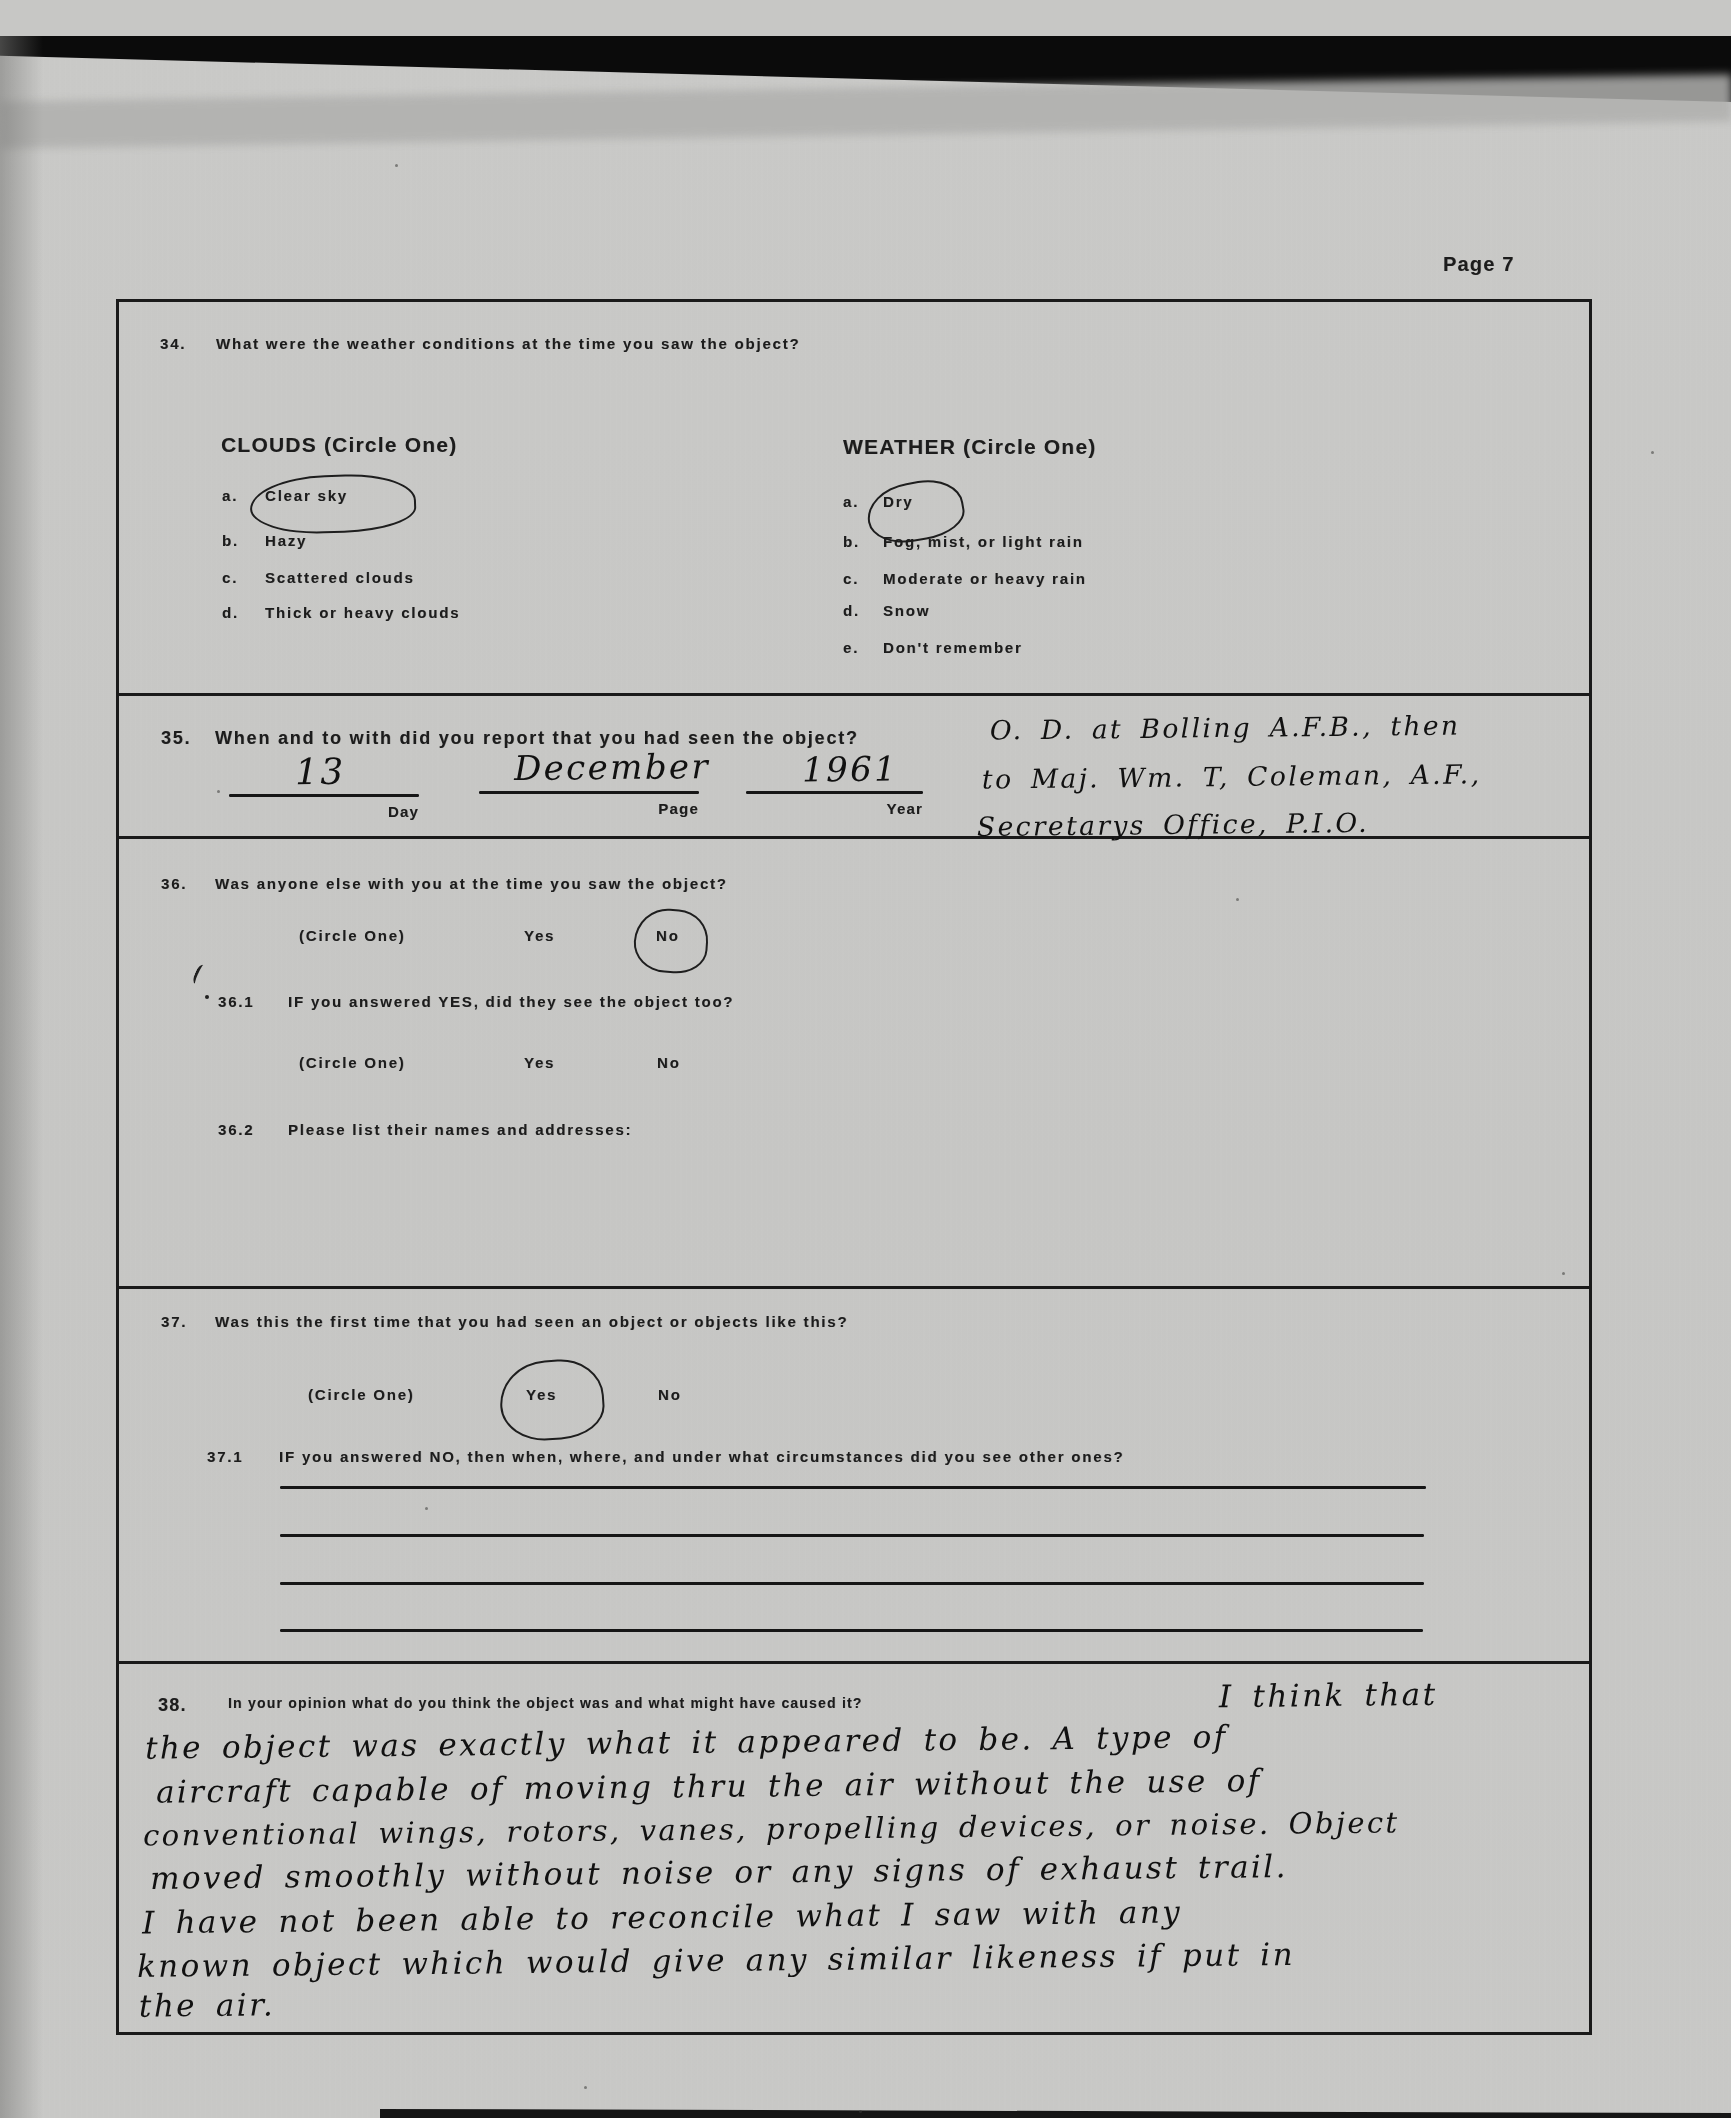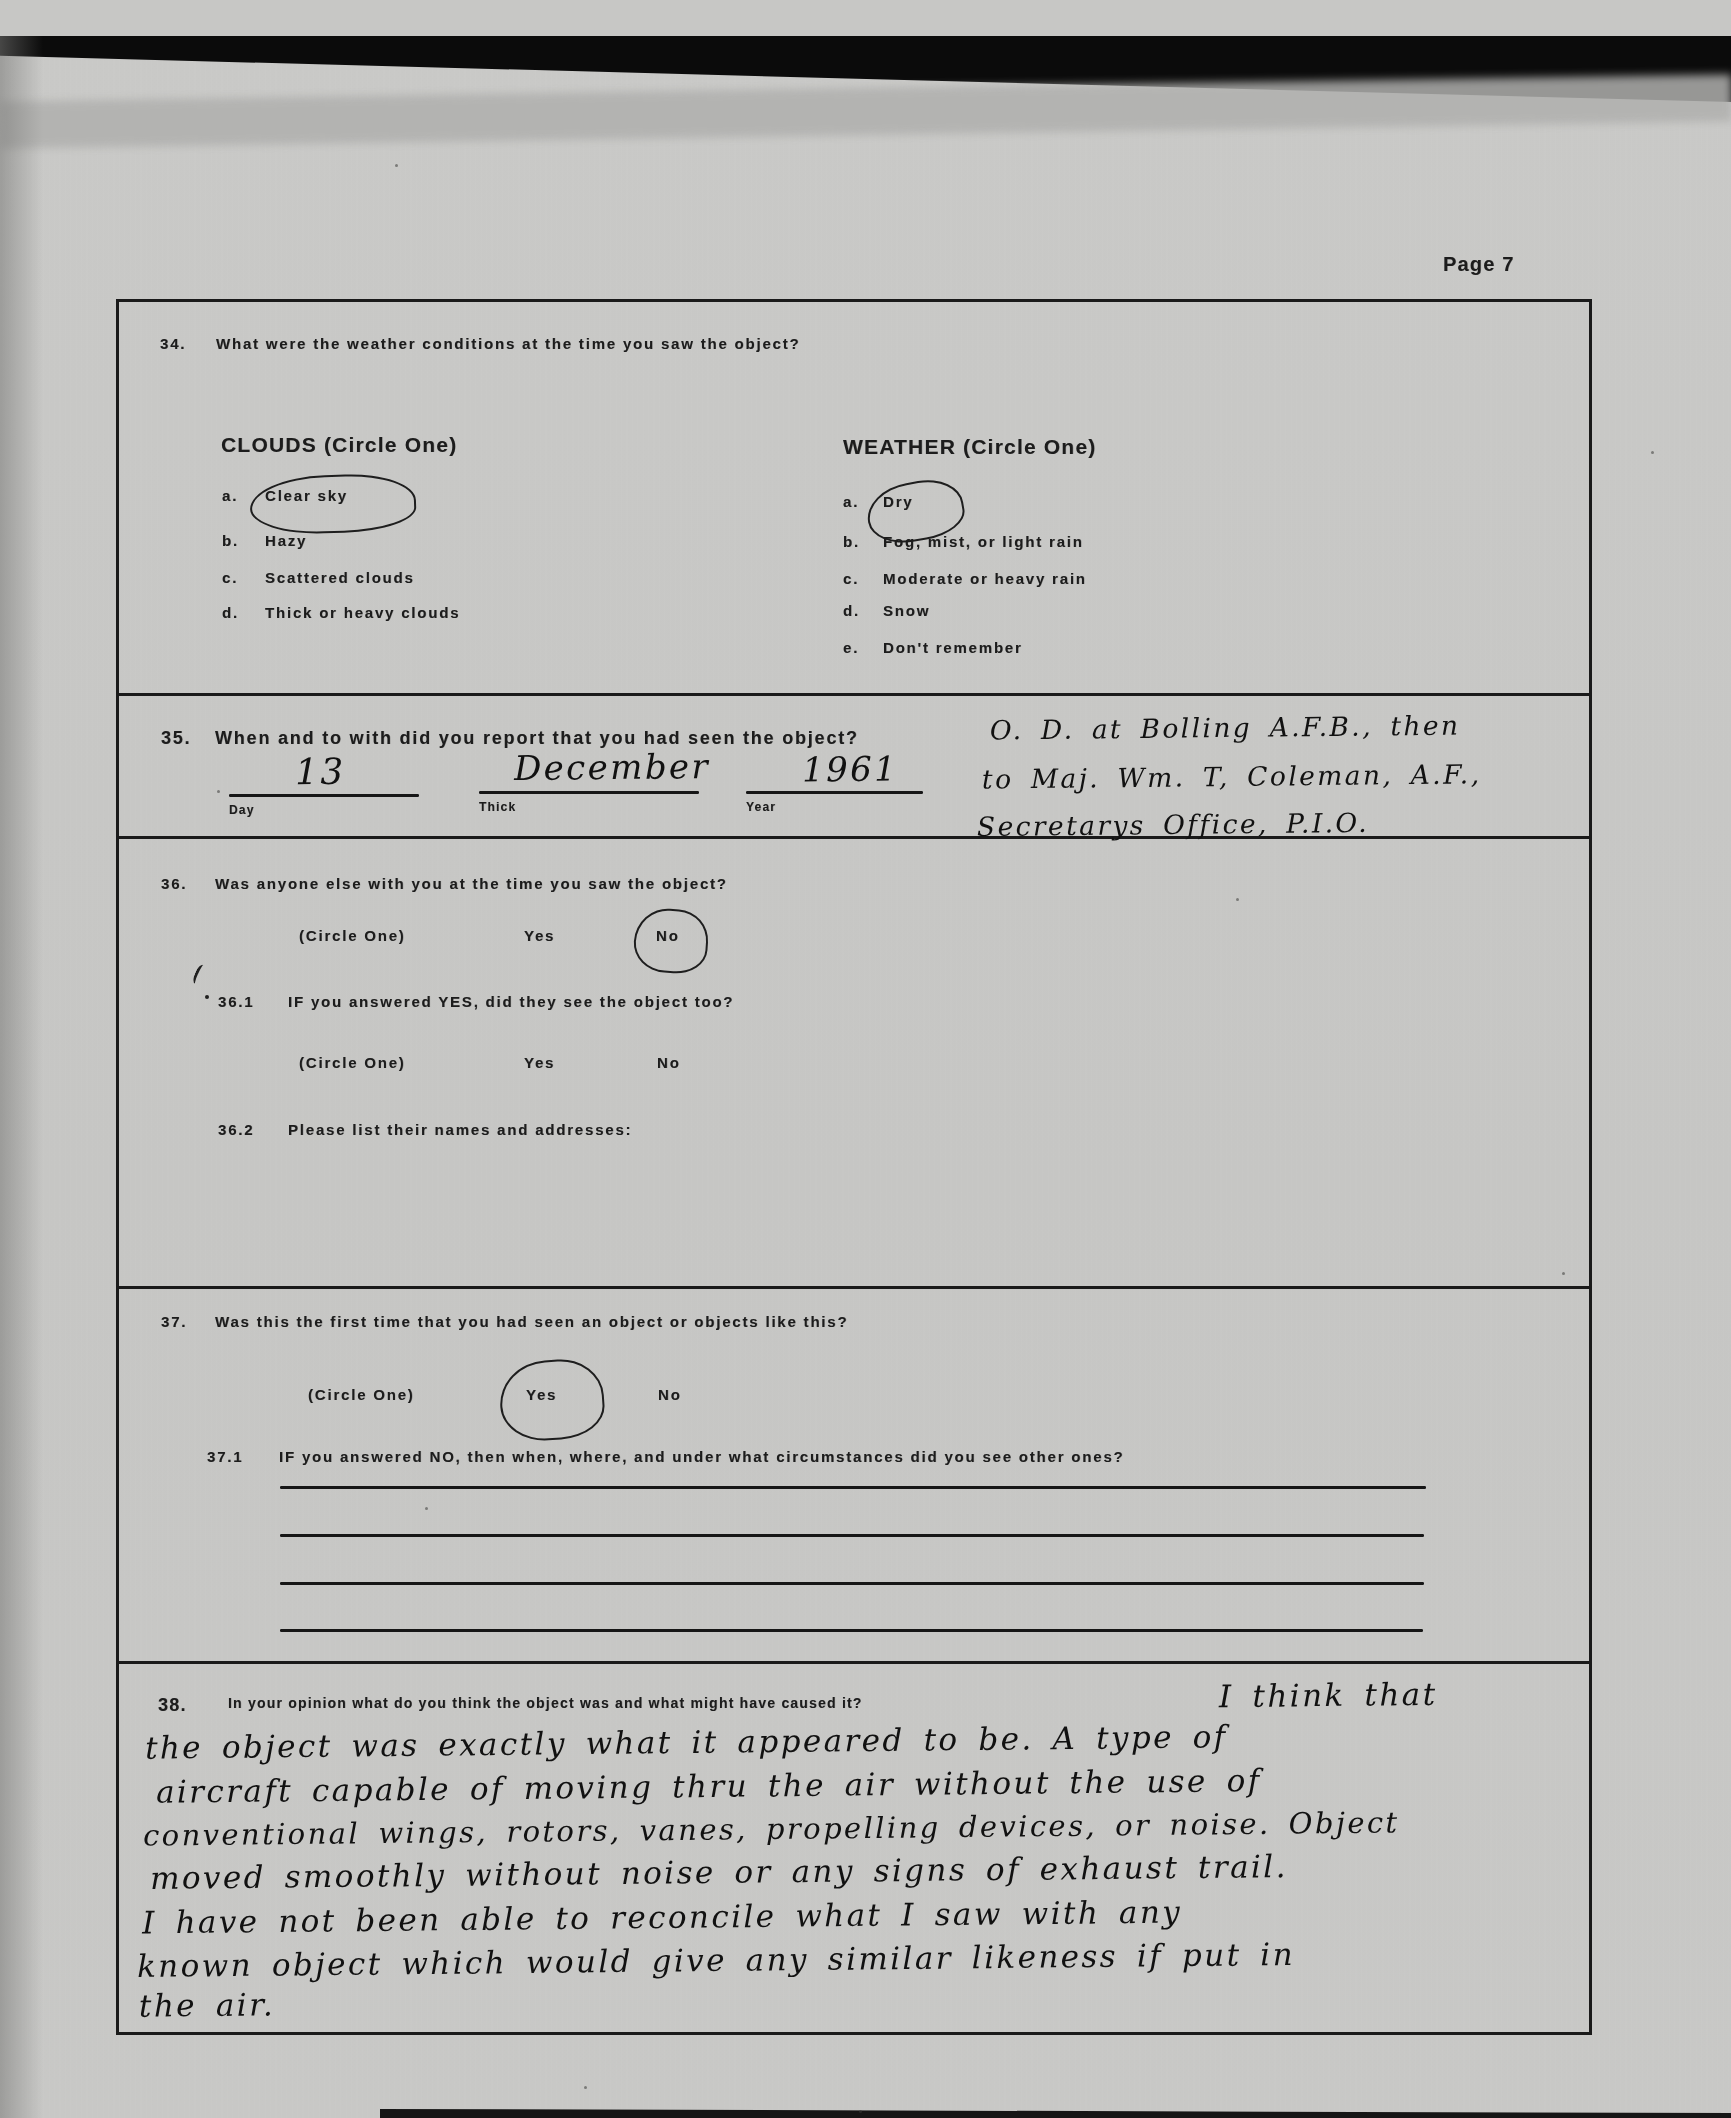--- a/index.html
+++ b/index.html
@@ -23,21 +23,21 @@
     transform:rotate(-0.9deg);filter:blur(4.2px);opacity:.85;}
   .left-strip{position:absolute;left:0;top:0;width:43px;height:2119px;
     background:linear-gradient(90deg,rgba(120,120,118,.55),rgba(120,120,118,0));}
   .bottom-band{position:absolute;left:380px;right:0;bottom:-3.6px;height:12px;background:#161616;
     transform:rotate(.18deg);}
   .speck{position:absolute;width:3px;height:3px;border-radius:50%;background:#3a3a38;opacity:.55;}
   
   .print{position:absolute;color:#1c1c1c;font-weight:bold;font-size:15px;letter-spacing:1.8px;
     white-space:nowrap;text-shadow:0.4px 0.4px 0 rgba(25,25,25,.35);}
   .hdr{font-size:21px;letter-spacing:1.2px;}
-  .small-label{font-size:12px;letter-spacing:1.2px;text-align:left;}
+  .small-label{font-size:15px;letter-spacing:1.2px;text-align:right;}
   
   .hand{position:absolute;color:#111;font-family:"DejaVu Serif", serif;font-style:italic;
     font-size:28px;letter-spacing:2.4px;word-spacing:6.6px;white-space:nowrap;
     transform:rotate(-.6deg);}
   .hand-big{font-size:31px;}
   .form-box{position:absolute;left:116px;top:263px;width:1470px;height:1730px;
     border:3.6px solid #1a1a1a;}
   .hline{position:absolute;left:118px;width:1473px;height:3px;background:#1a1a1a;}
   .blank-line{position:absolute;height:3px;background:#161616;border-radius:1.2px;}
   .circle-mark{position:absolute;border:2.4px solid #1e1e1e;
@@ -116,21 +116,21 @@
 
   <span class="hand" style="left:295px;top:715px;font-size:36px;">13</span>
   <span class="hand" style="left:514px;top:711px;font-size:34px;">December</span>
   <span class="hand" style="left:802px;top:713px;font-size:34px;">1961</span>
 
   <div class="blank-line" style="left:229px;top:758px;width:190px;"></div>
   <div class="blank-line" style="left:479px;top:755px;width:220px;"></div>
   <div class="blank-line" style="left:746px;top:755px;width:177px;"></div>
 
   <span class="print small-label" style="left:229px;top:767px;width:190px;">Day</span>
-  <span class="print small-label" style="left:479px;top:764px;width:220px;">Thick</span>
+  <span class="print small-label" style="left:479px;top:764px;width:220px;">Page</span>
   <span class="print small-label" style="left:746px;top:764px;width:177px;">Year</span>
 
   <span class="print" style="left:161px;top:839px;">36.</span>
   <span class="print" style="left:215px;top:839px;">Was anyone else with you at the time you saw the object?</span>
 
   <span class="print" style="left:299px;top:891px;">(Circle One)</span>
   <span class="print" style="left:524px;top:891px;">Yes</span>
   <span class="print" style="left:656px;top:891px;">No</span>
   <span class="circle-mark" style="left:634px;top:873px;width:70px;height:60px;transform:rotate(4deg);"></span>
 

